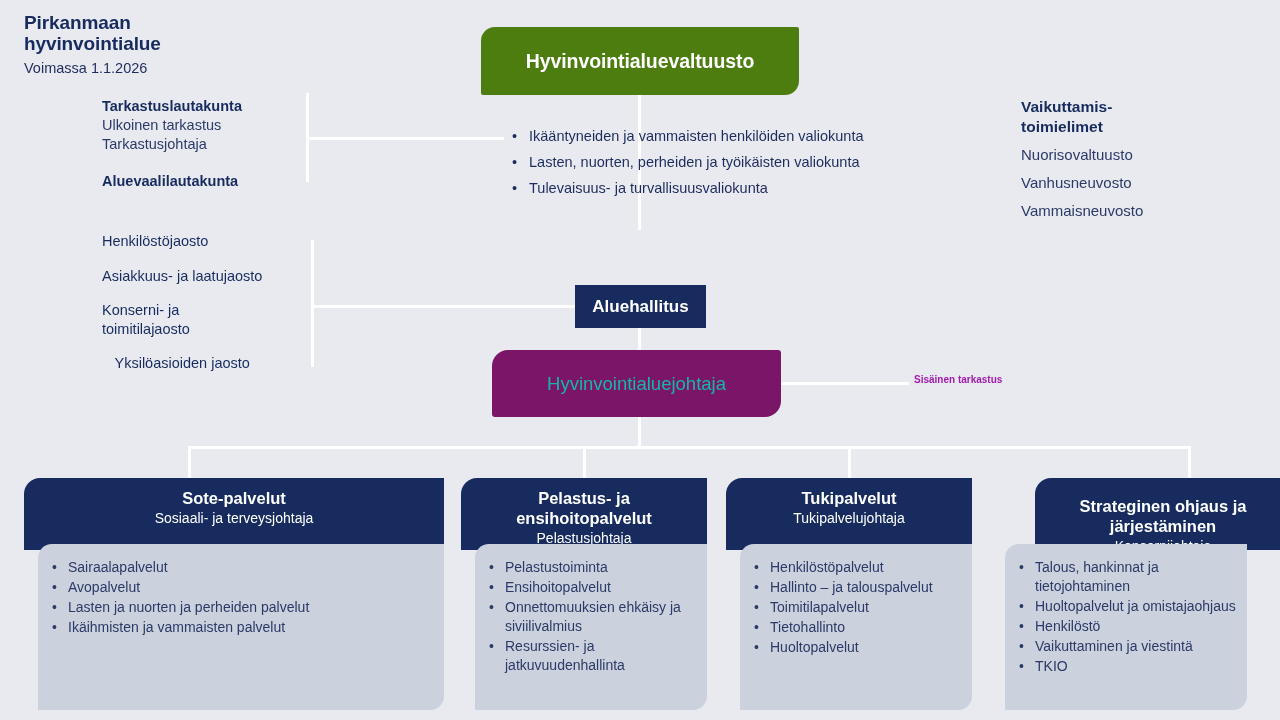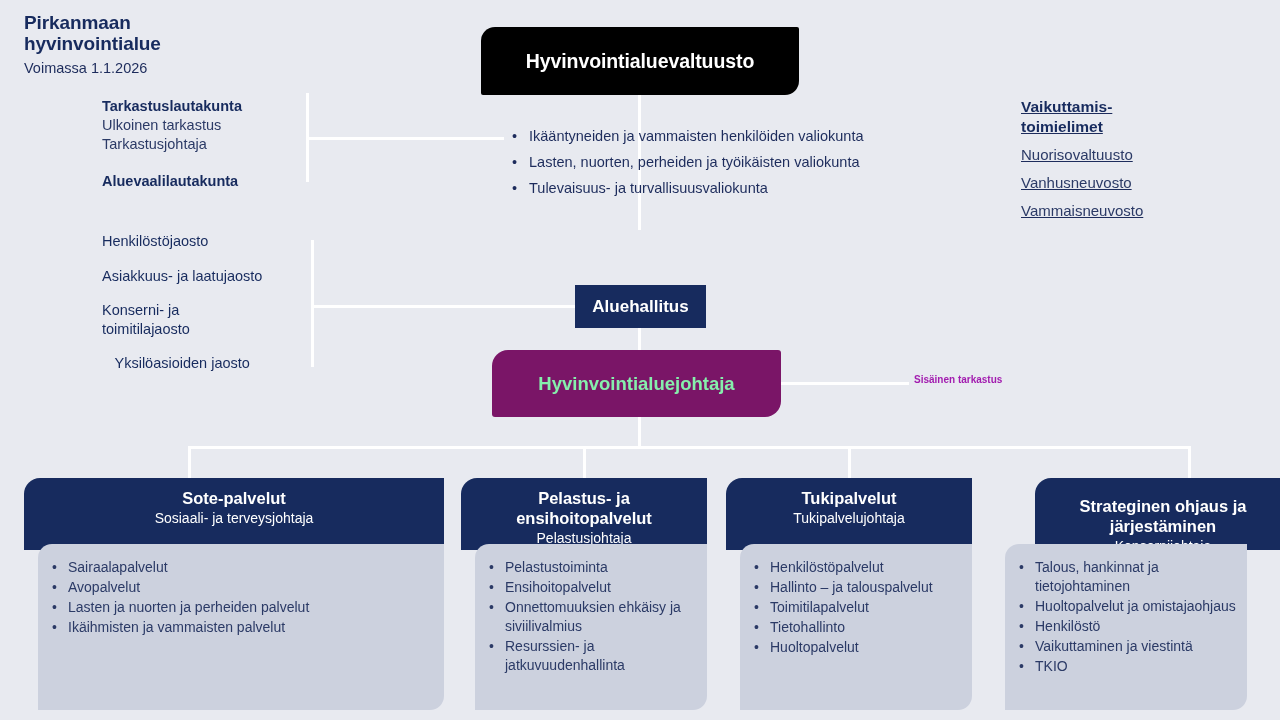--- a/index.html
+++ b/index.html
@@ -73,21 +73,21 @@
   
   .line {
     position: absolute;
     background: #ffffff;
   }
 
   
   #valtuusto-box {
     left: 481px; top: 27px;
     width: 318px; height: 68px;
-    background: #000000;
+    background: #4d7c0f;
     border-radius: 14px 2px 14px 2px;
     display: flex;
     align-items: center;
     justify-content: center;
   }
   #valtuusto-box .box-title {
     color: #ffffff;
     font-size: 19.5px;
     font-weight: bold;
     letter-spacing: -0.1px;
@@ -133,23 +133,23 @@
   #johtaja-box {
     left: 492px; top: 350px;
     width: 289px; height: 67px;
     background: #7a1567;
     border-radius: 16px 3px 16px 3px;
     display: flex;
     align-items: center;
     justify-content: center;
   }
   #johtaja-box .box-title {
-    color: #86efac;
+    color: #14b8a6;
     font-size: 18.5px;
-    font-weight: bold;
+    font-weight: normal;
   }
 
   
   #sisainen {
     left: 914px; top: 374px;
     font-size: 10px;
     font-weight: bold;
     color: #a21caf;
     white-space: nowrap;
   }
@@ -257,21 +257,21 @@
     <div class="side-title" style="margin-top:17px;">Aluevaalilautakunta</div>
   </div>
 
   <div class="side-group" style="left:102px; top:232px;">
     <div class="side-item">Henkilöstöjaosto</div>
     <div class="side-item" style="margin-top:16px;">Asiakkuus- ja laatujaosto</div>
     <div class="side-item two-line" style="margin-top:16px; width:140px;">Konserni- ja toimitilajaosto</div>
     <div class="side-item" style="margin-top:16px;text-align:center;">Yksilöasioiden jaosto</div>
   </div>
 
-  <div class="side-group" style="left:1021px; top:97px;text-decoration:underline;">
+  <div class="side-group" style="left:1021px; top:97px;">
     <div class="side-title" style="font-size:15.5px; line-height:20px;">Vaikuttamis-</div>
     <div class="side-title" style="font-size:15.5px; line-height:20px;">toimielimet</div>
     <div class="side-sub" style="font-size:15px; margin-top:4px; line-height:28px;">Nuorisovaltuusto</div>
     <div class="side-sub" style="font-size:15px; line-height:28px;">Vanhusneuvosto</div>
     <div class="side-sub" style="font-size:15px; line-height:28px;">Vammaisneuvosto</div>
   </div>
 
   <div id="aluehallitus-box" class="abs">
     <span class="box-title">Aluehallitus</span>
   </div>

